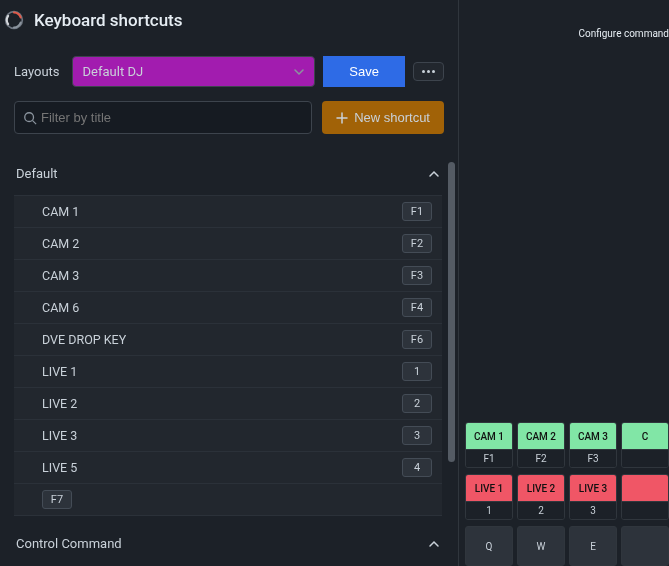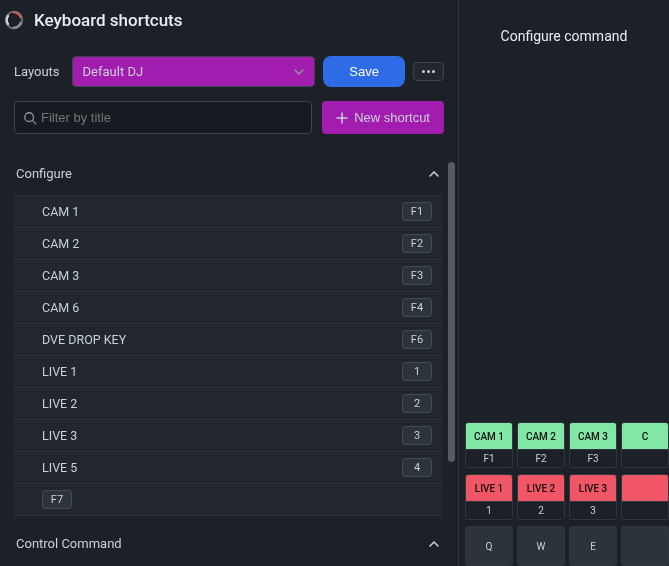--- a/index.html
+++ b/index.html
@@ -71,21 +71,21 @@
 .select .chev {
   position: absolute;
   right: 10px;
   top: 50%;
   transform: translateY(-50%);
 }
 .btn-save {
   background: #2e6be6;
   color: #fff;
   border: none;
-  border-radius: 8px;
+  border-radius: 0;
   padding: 8px 26px;
   font-size: 13px;
   cursor: pointer;
 }
 .btn-more {
   background: #22272e;
   border: 1px solid #3d444d;
   border-radius: 4px;
   padding: 7px 8px;
   color: #c9d1d9;
@@ -112,21 +112,21 @@
 .search-input {
   flex: 1;
   background: transparent;
   border: none;
   outline: none;
   color: #86efac;
   font-size: 13px;
   padding: 8px 4px;
 }
 .btn-new {
-  background: #a21caf;
+  background: #a16207;
   border: none;
   border-radius: 4px;
   padding: 8px 14px;
   color: #c9d1d9;
   font-size: 13px;
   cursor: pointer;
   display: flex;
   align-items: center;
   gap: 6px;
 }
@@ -190,23 +190,23 @@
 .vscroll {
   position: absolute;
   right: 3px;
   top: 20px;
   width: 7px;
   height: 300px;
   background: #545b64;
   border-radius: 4px;
 }
 .right-title {
-  text-align: center;
+  text-align: right;
   color: #e6edf3;
-  font-size: 14px;
+  font-size: 10px;
   padding: 28px 0 20px;
 }
 .right-spacer { flex: 1; }
 .keyboard-preview {
   padding: 0 0 0 6px;
   display: flex;
   flex-direction: column;
   gap: 6px;
   overflow: hidden;
 }
@@ -296,21 +296,21 @@
       <span>New shortcut</span>
     </button>
   </div>
 
   <div class="scroll-area">
     <div class="vscroll"></div>
     <div class="scroll-inner">
 
       <div class="section">
         <div class="section-header">
-          <span>Configure</span>
+          <span>Default</span>
           <svg class="chev-icon" width="12" height="12" viewBox="0 0 12 12">
               <path d="M2 8 L6 4 L10 8" stroke="#c9d1d9" stroke-width="1.5" fill="none" stroke-linecap="round"></path>
             </svg>
         </div>
         <div class="section-body" id="template-rows">
             <div class="row">
               <span class="row-name">CAM 1</span>
               <div class="row-keys">
                 <span class="key fkey">F1</span>
               </div>

